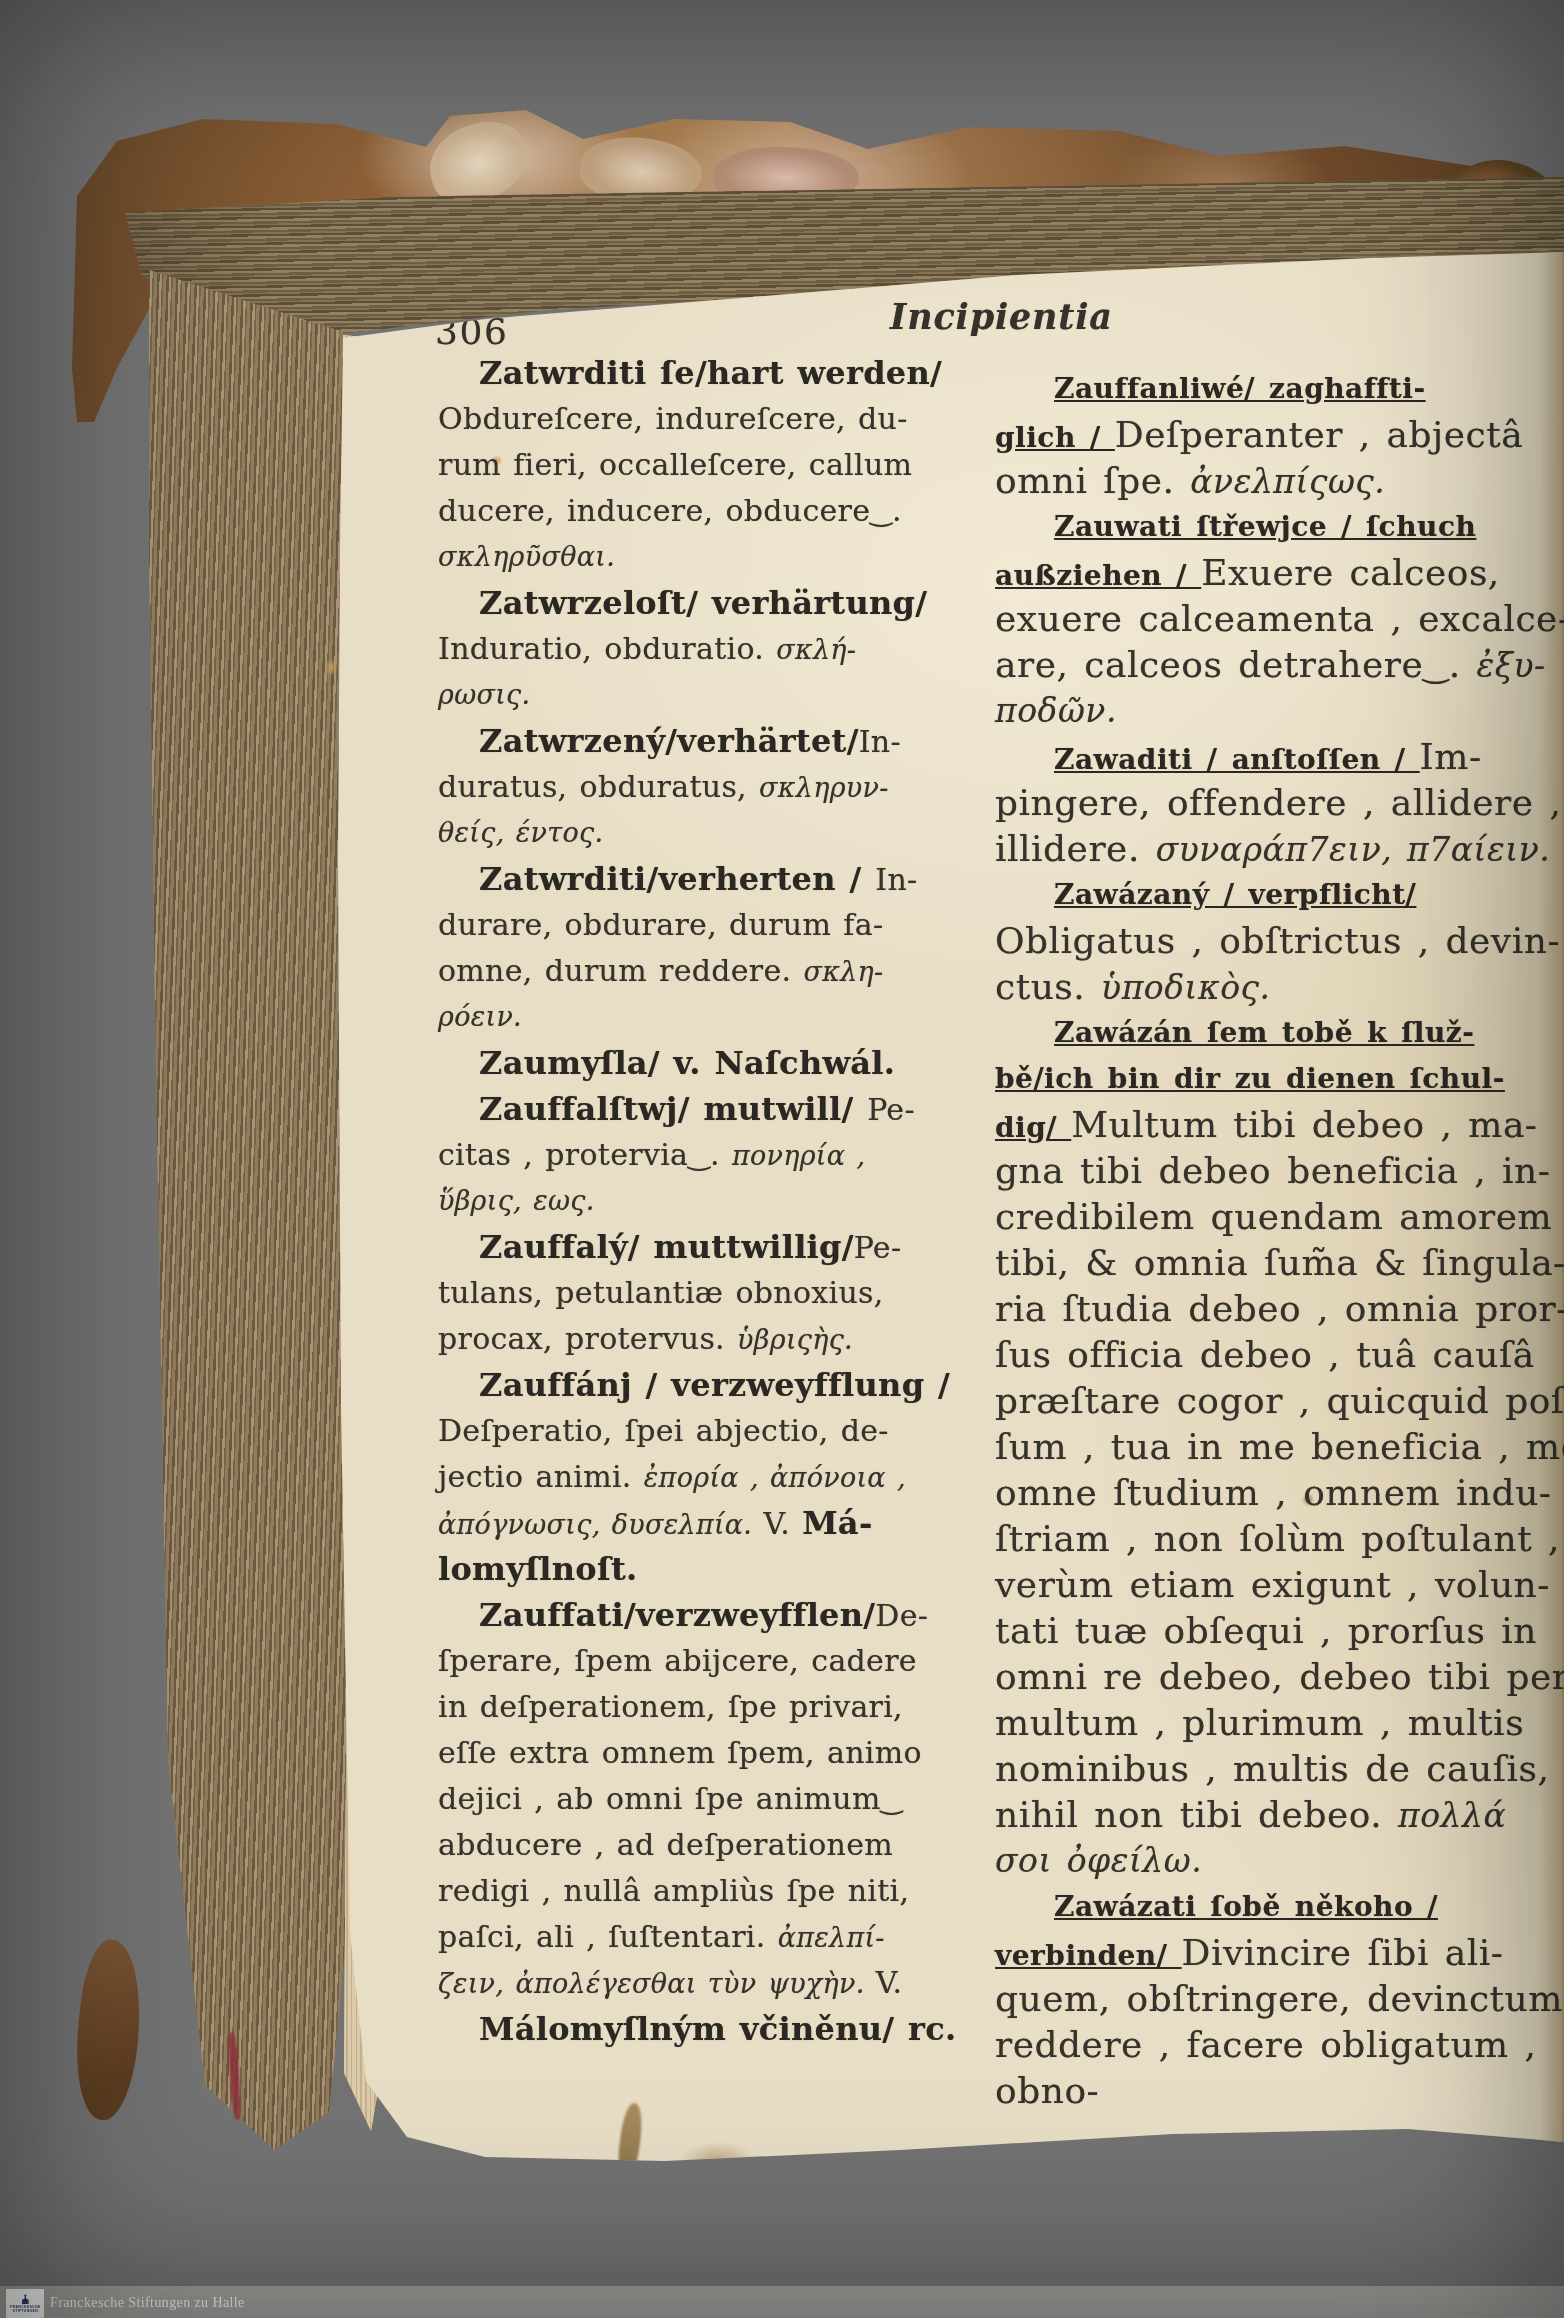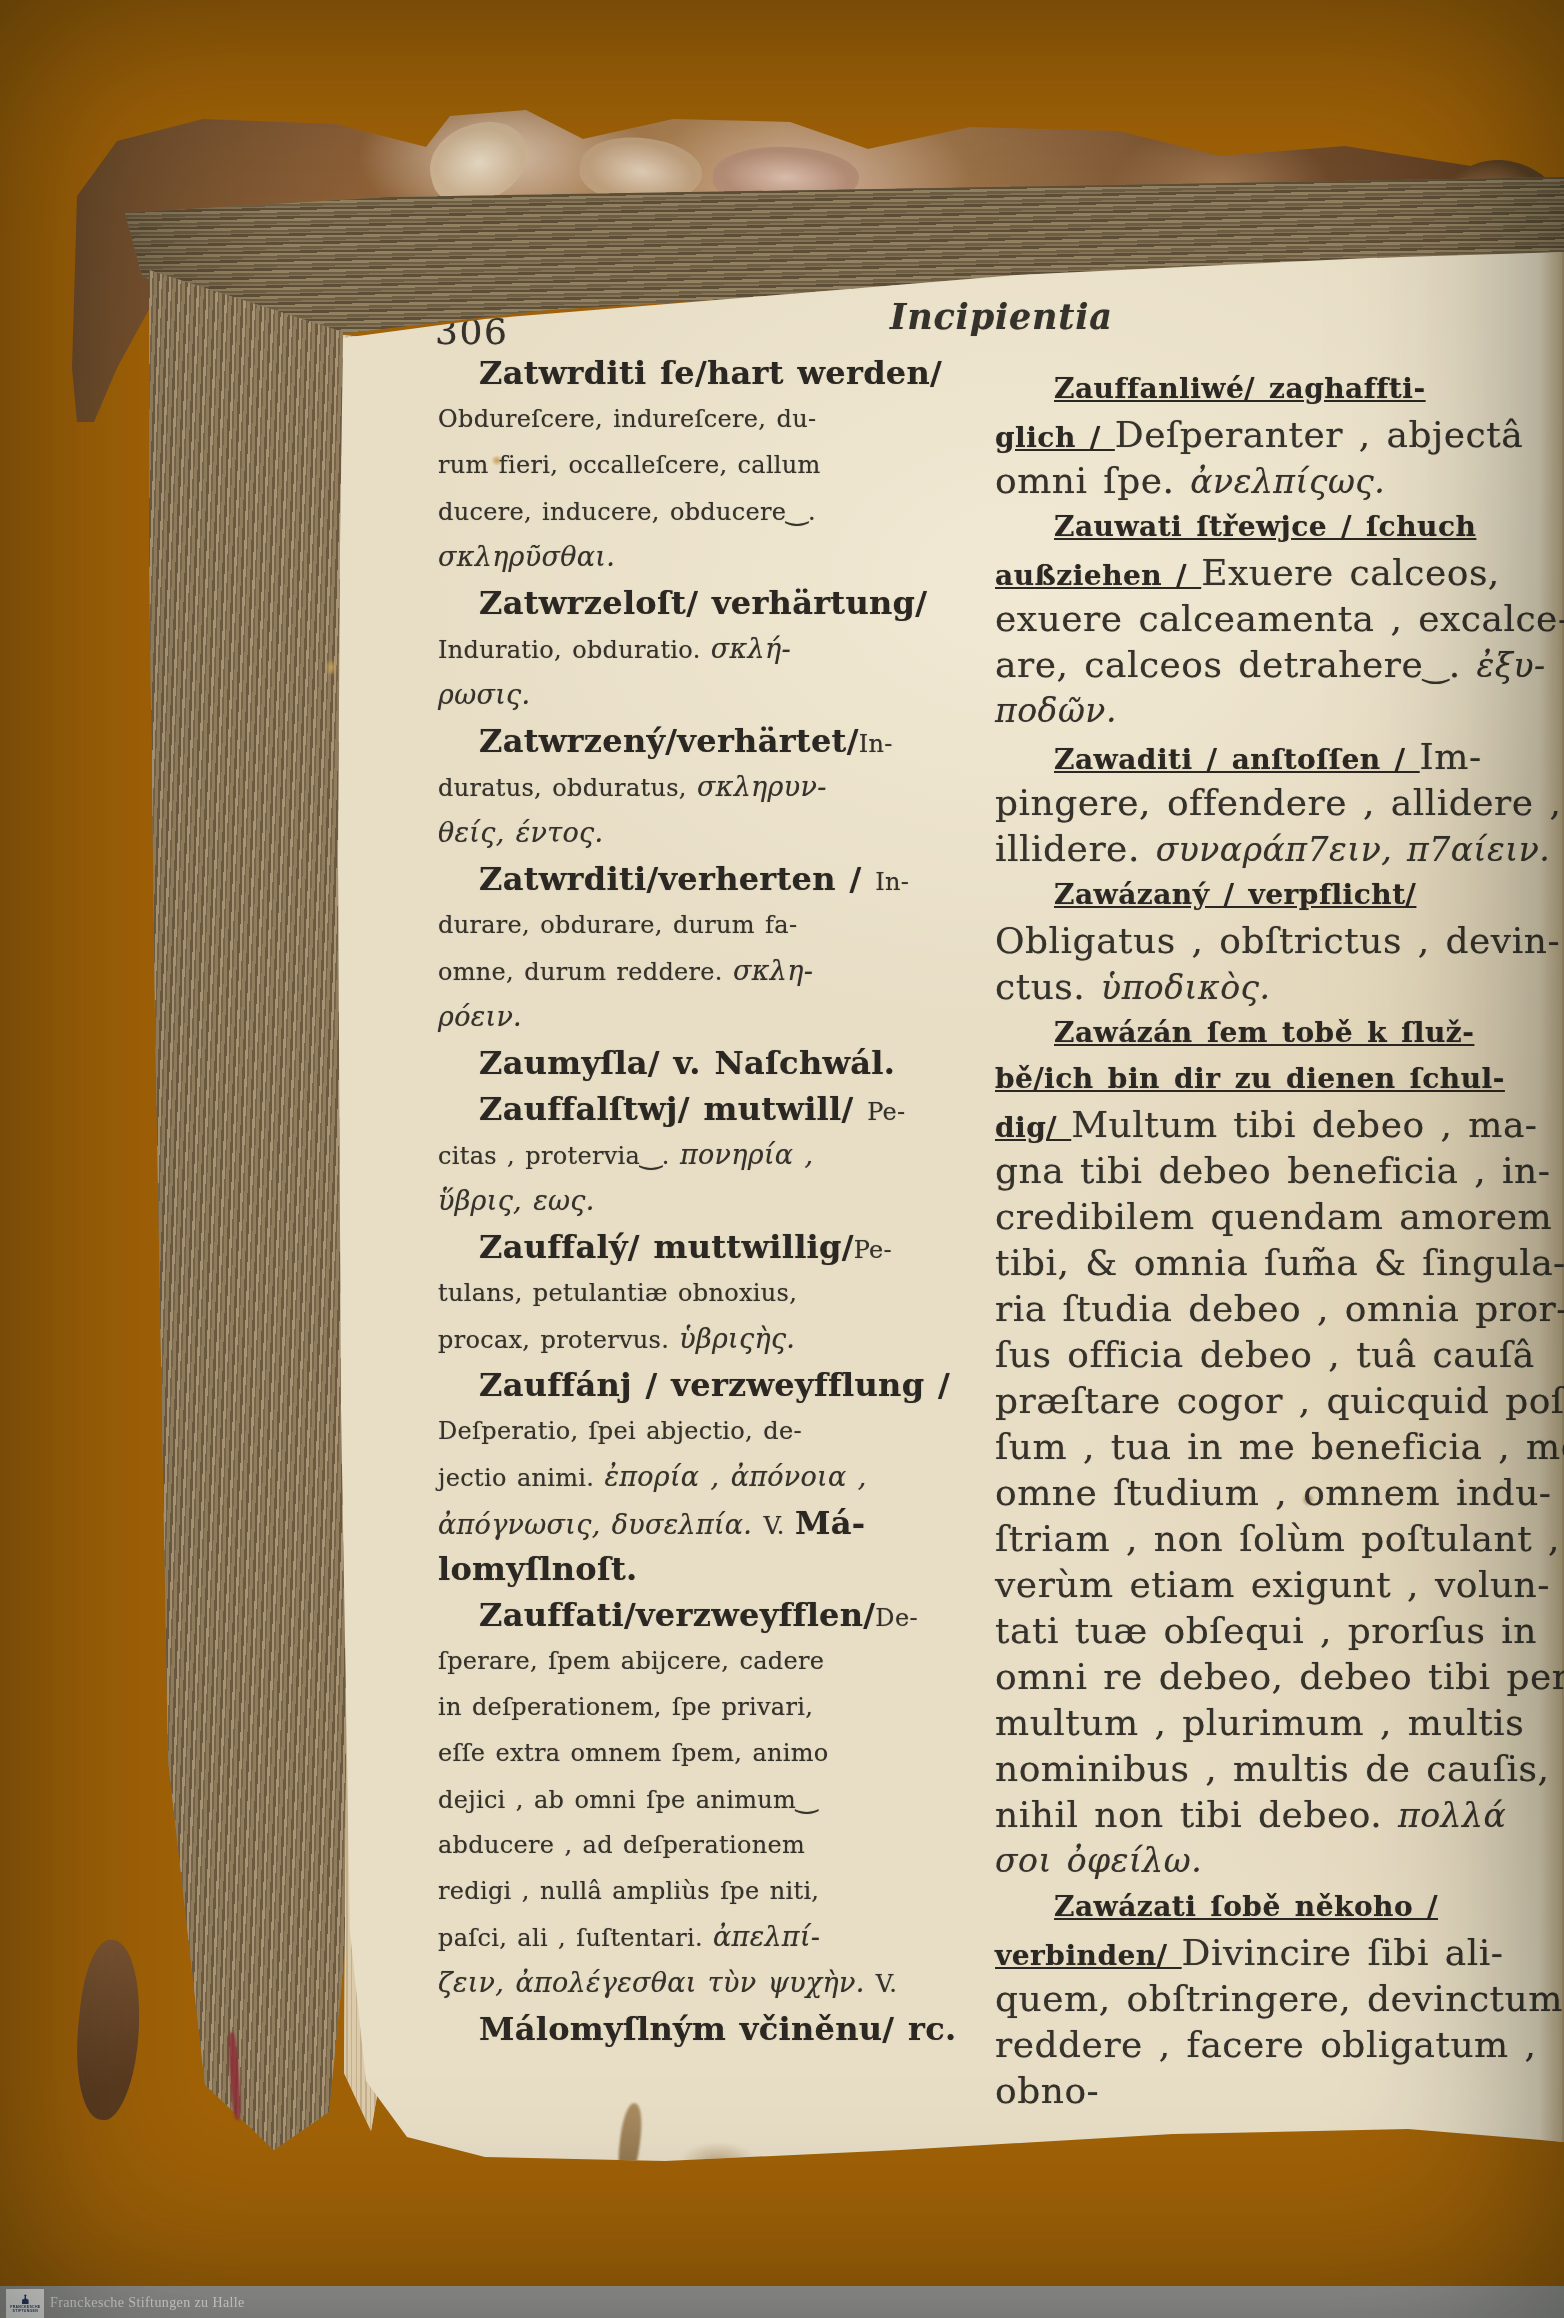--- a/index.html
+++ b/index.html
@@ -1,18 +1,18 @@
 <!DOCTYPE html>
 <html style="font-size:12.5px"><head>
 <meta charset="utf-8">
 <style>
   html,body { margin:0; padding:0; background:#3e453f; }
   #stage {
     position:relative; width:1565px; height:2319px; overflow:hidden;
-    background:#a16207;
+    background:#737373;
     font-family:"DejaVu Serif", serif;
   }
   #stage::after{
     content:""; position:absolute; inset:0; pointer-events:none;
     box-shadow: inset 0 0 203px rgba(10,14,10,.55);
   }
   
   .leather{
     position:absolute; inset:0;
     clip-path: polygon(72px 368px,77px 196px,117px 141px,203px 119px,336px 124px,426px 147px,450px 116px,526px 110px,583px 139px,673px 119px,790px 122px,868px 149px,970px 127px,1119px 131px,1220px 156px,1345px 146px,1471px 166px,1539px 205px,1565px 232px,1565px 336px,1527px 354px,1471px 275px,1330px 243px,1095px 228px,782px 235px,469px 243px,258px 252px,164px 282px,117px 368px,94px 422px,77px 422px);
@@ -111,21 +111,21 @@
   .col-right{ left:995px; top:366px; width:566px; }
   .line{ white-space:nowrap; height:46px; line-height:46px; }
   .col-left .line{ word-spacing:2.3px; letter-spacing:0.3px; }
   .col-right .line{ word-spacing:3.9px; letter-spacing:0.5px; }
   .col-left .indent{ padding-left:41px; }
   .col-right .indent{ padding-left:59px; }
   .right-al{ padding-right:20.3px; }
   .seg-f{ font-weight:700; color:#2b2722; }
   .seg-g{ font-style:italic; }
   .seg-s{ font-family:"DejaVu Sans", sans-serif; }
-  .col-left .seg-l{ font-size:24px; }
+  .col-left .seg-l{ font-size:30px; }
   .col-left .seg-f{ font-size:32px; }
   .col-left .seg-g{ font-size:27px; }
   .col-left .seg-s{ font-size:26.6px; }
   .col-right .seg-l{ font-size:36px; }
   .col-right .seg-f{ font-size:28px;text-decoration:underline; }
   .col-right .seg-g{ font-size:33px; }
   .col-right .seg-s{ font-size:31px; }
   
   .footer-bar{
     position:absolute; left:0; top:2286px; width:1565px; height:33px;

